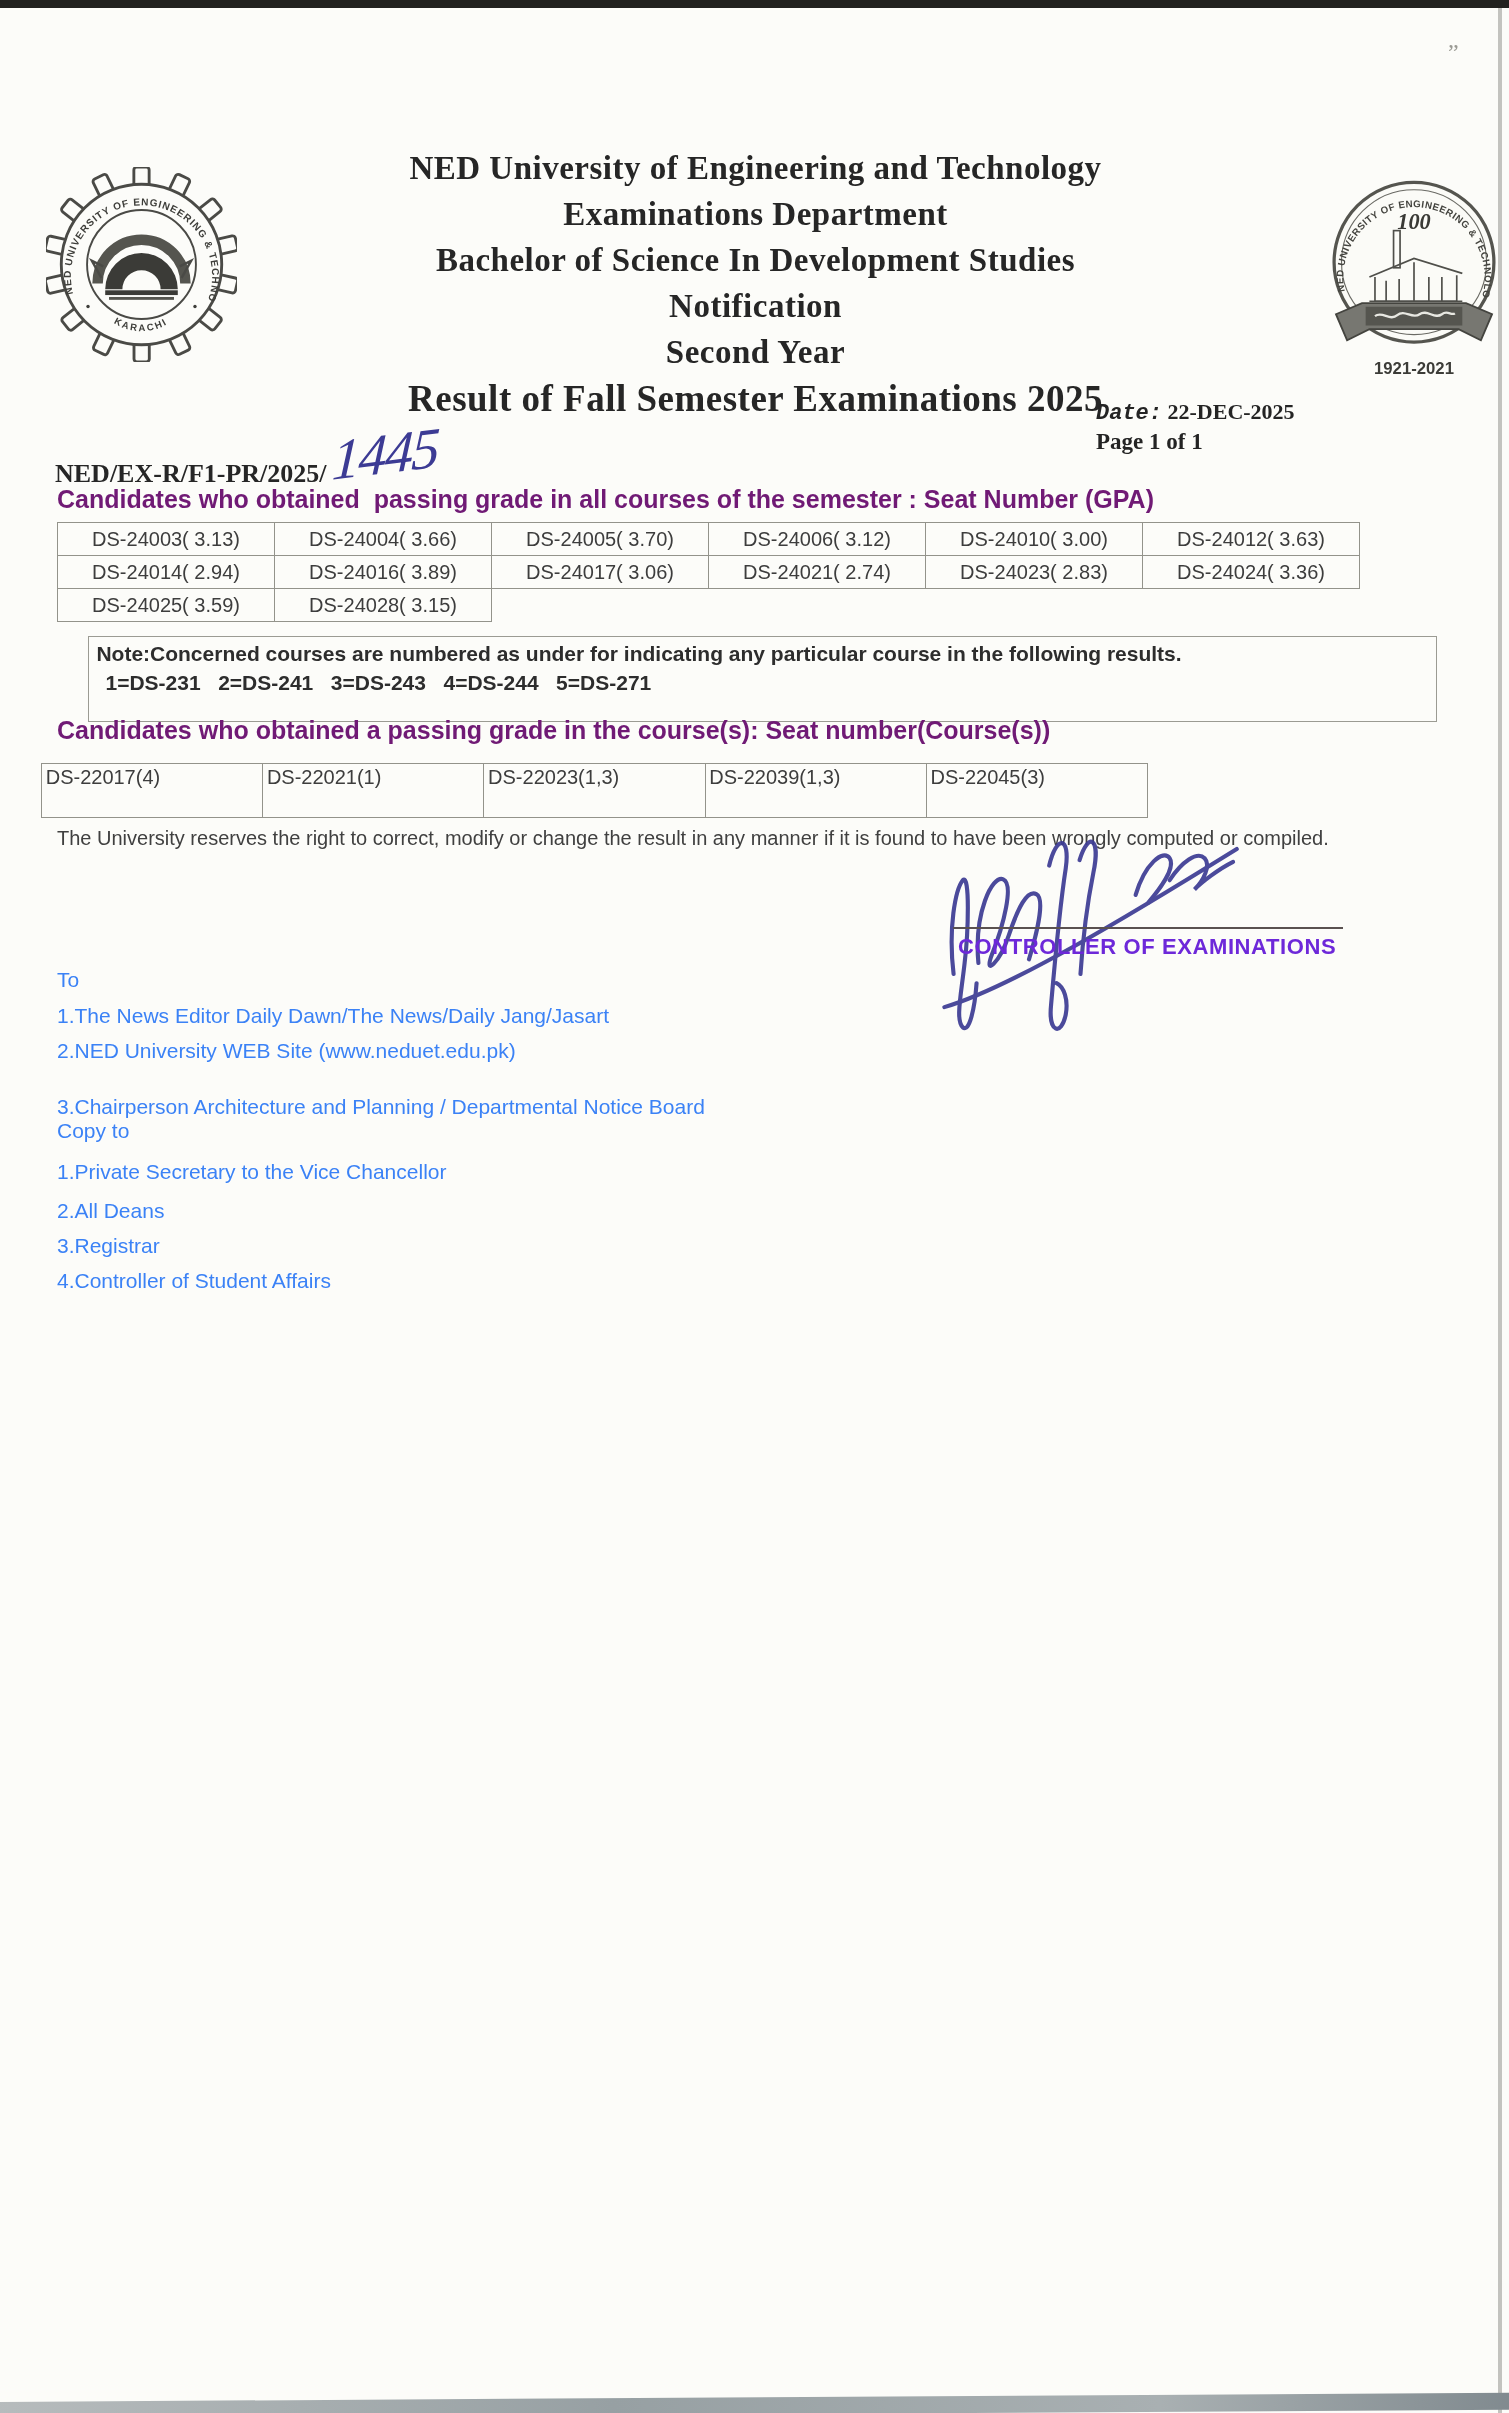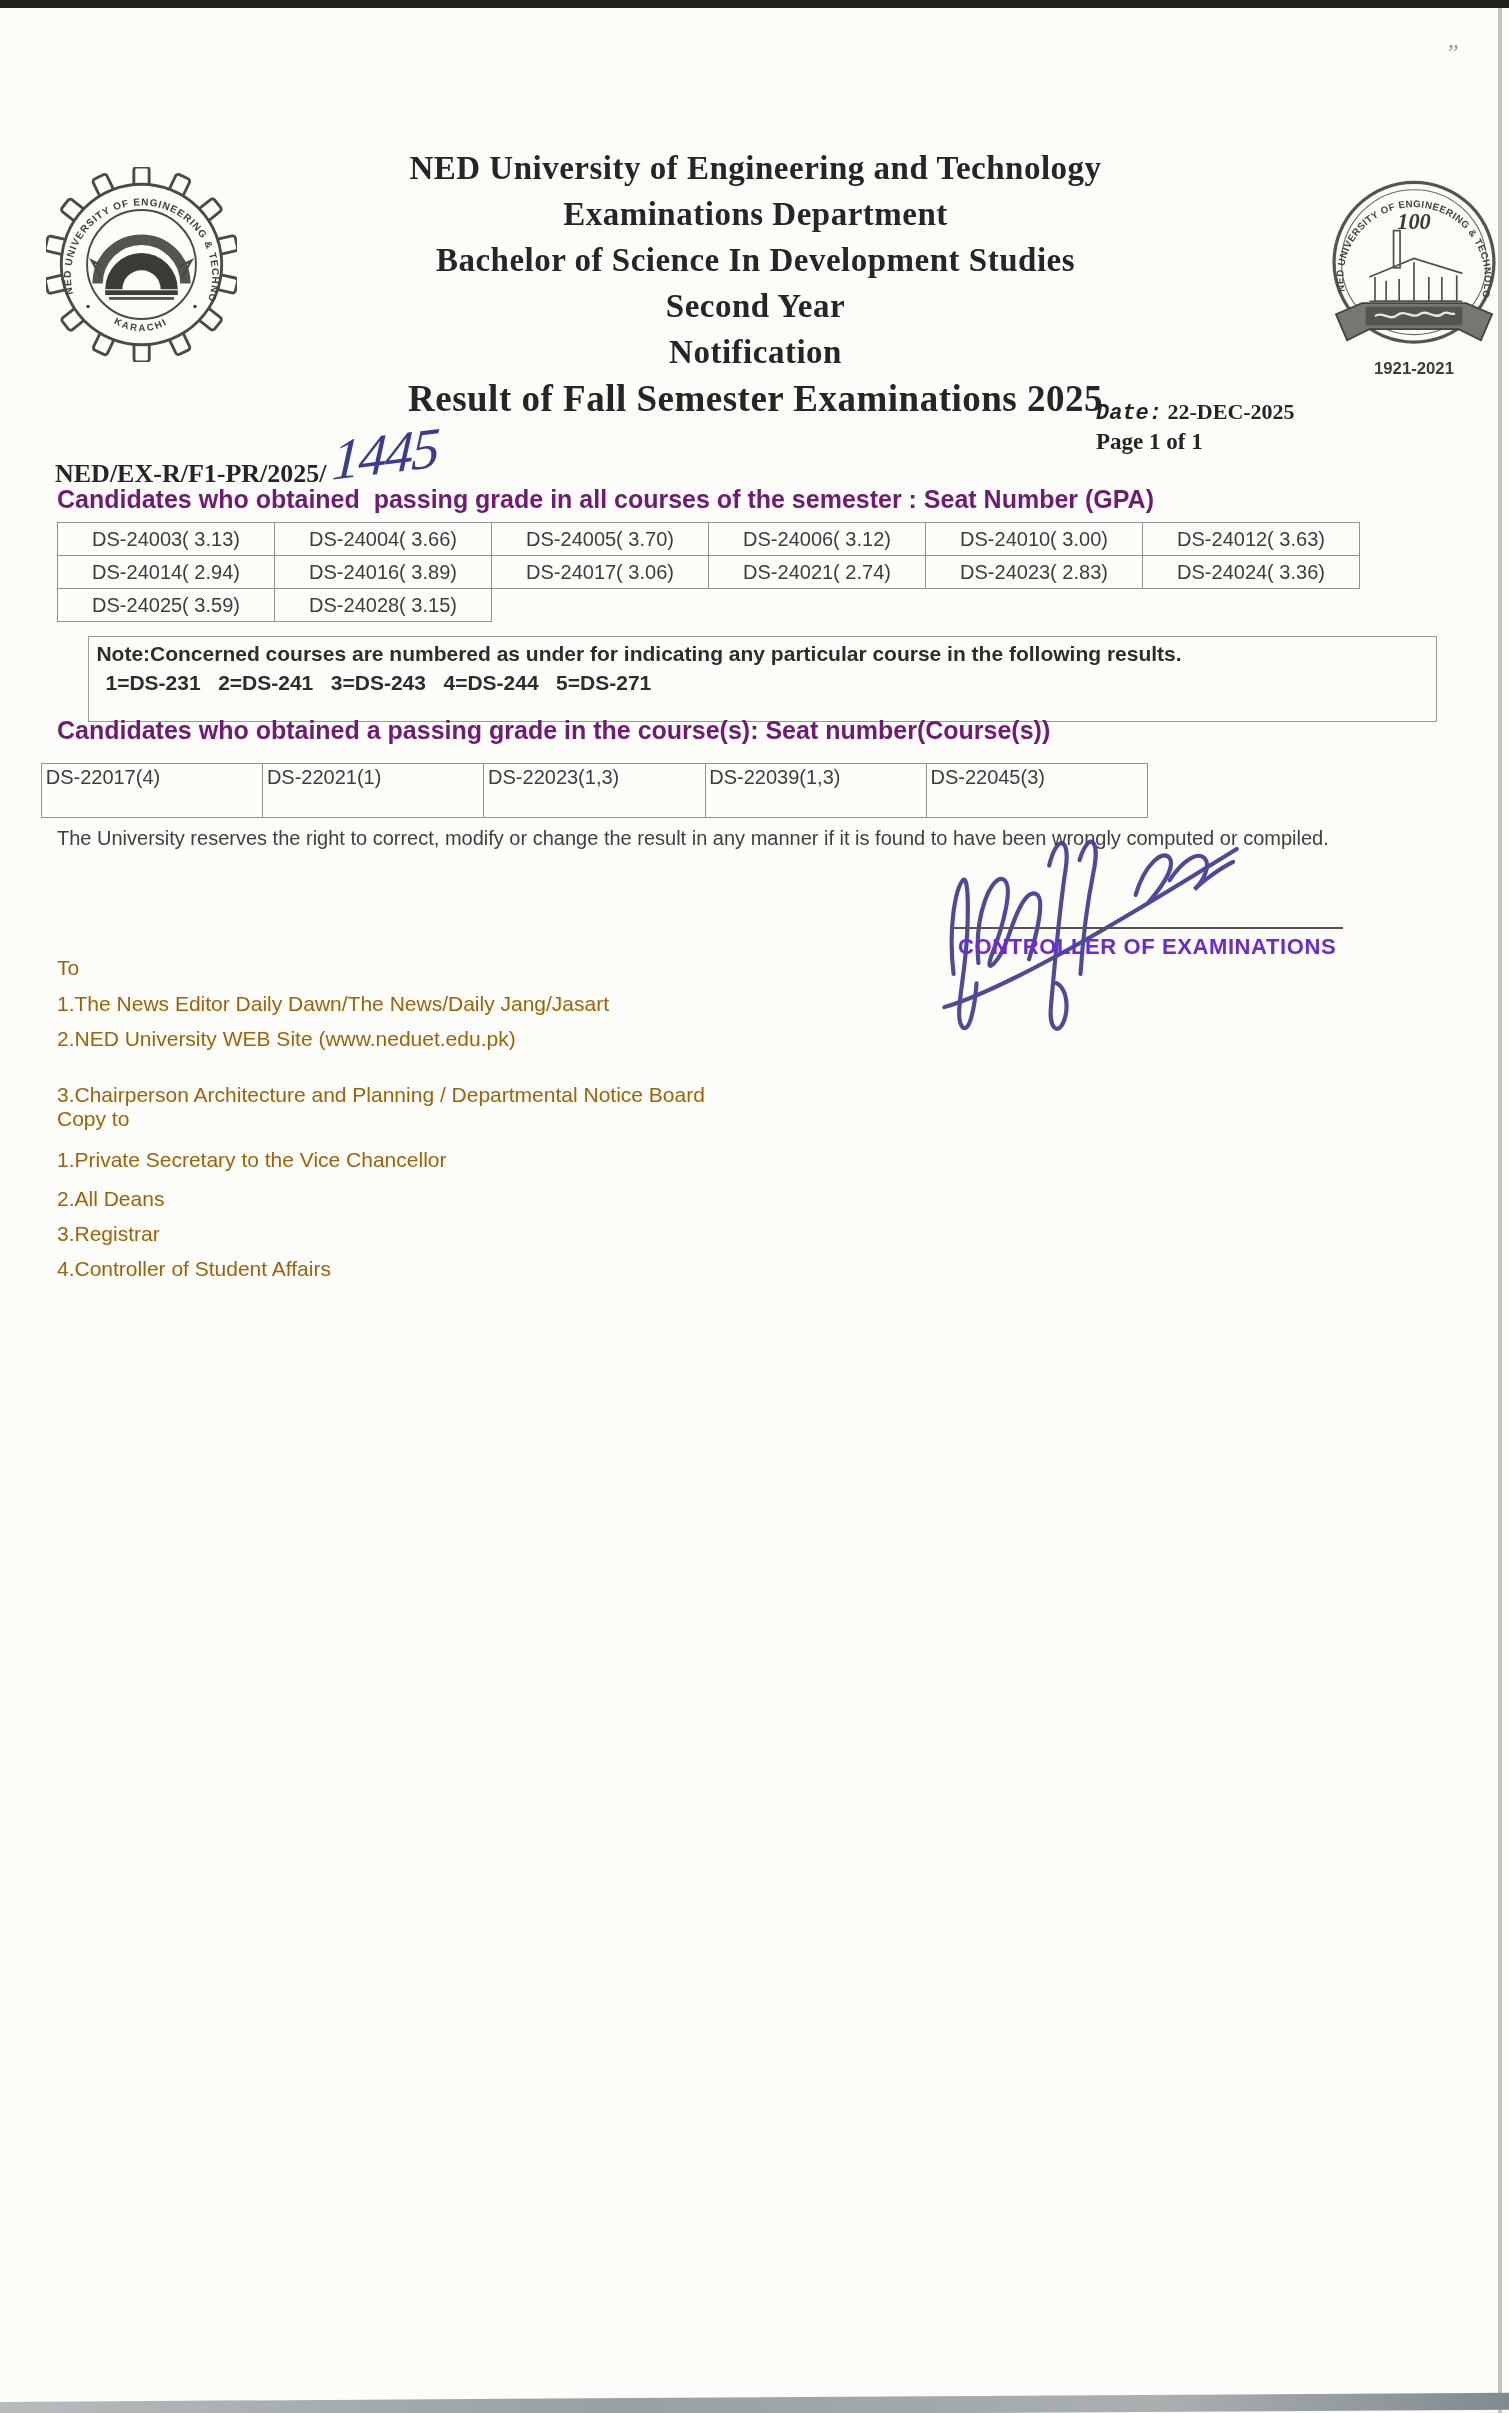--- a/index.html
+++ b/index.html
@@ -55,21 +55,21 @@
   table.courses td { border:0.9px solid #93938b; height:54px; text-align:left; vertical-align:top;
     font-size:20px; color:#3d3d3d; padding:1.8px 0 0 3.7px; }
 
   .disclaimer { position:absolute; left:57px; top:827px; font-size:20px; color:#404040; width:1342px; }
 
   .sig-svg { position:absolute; left:926px; top:825px; }
   .sig-line { position:absolute; left:953px; top:927px; width:390px; height:1.8px; background:#5a5150; }
   .controller { position:absolute; left:958px; top:934px; font-weight:bold; font-size:22px;
     letter-spacing:0.6px; color:#6d28d9; white-space:nowrap; }
 
-  .dist { position:absolute; left:57px; font-size:21px; color:#a16207; white-space:nowrap; }
+  .dist { position:absolute; left:57px; font-size:21px; color:#3b82f6; white-space:nowrap;margin-top:12px; }
 
   .logo { position:absolute; }
 </style>
 </head>
 <body>
 
 <div class="page">
 
   <div class="scan-top"></div>
   <div class="scan-right"></div>
@@ -135,22 +135,22 @@
     <path d="M 16 152 L 44 140 L 156 140 L 184 152 L 172 180 L 148 168 L 52 168 L 28 180 Z" fill="#777771" stroke="#44443f" stroke-width="2"></path>
     <path d="M 48 144 L 152 144 L 152 164 L 48 164 Z" fill="#55554f"></path>
     <path d="M 58 154 C 66 148 74 160 82 153 C 90 146 98 158 106 152 C 114 146 122 158 130 152 C 136 147 140 154 144 151" fill="none" stroke="#e8e8e2" stroke-width="2.5"></path>
     <text x="100" y="216" text-anchor="middle" font-family="Liberation Sans, sans-serif" font-weight="bold" font-size="18" fill="#3c3c38">1921-2021</text>
   </svg>
 
   <div class="header-block">
     <span class="h-line">NED University of Engineering and Technology</span>
     <span class="h-line">Examinations Department</span>
     <span class="h-line">Bachelor of Science In Development Studies</span>
+    <span class="h-line">Notification</span>
     <span class="h-line">Second Year</span>
-    <span class="h-line">Notification</span>
     <span class="h-line big">Result of Fall Semester Examinations 2025</span>
   </div>
 
   <div class="date-block">
     <div class="date-line">
       <span class="date-label">Date:</span>
       <span>22-DEC-2025</span>
     </div>
     <div class="page-line">Page 1 of 1</div>
   </div>

